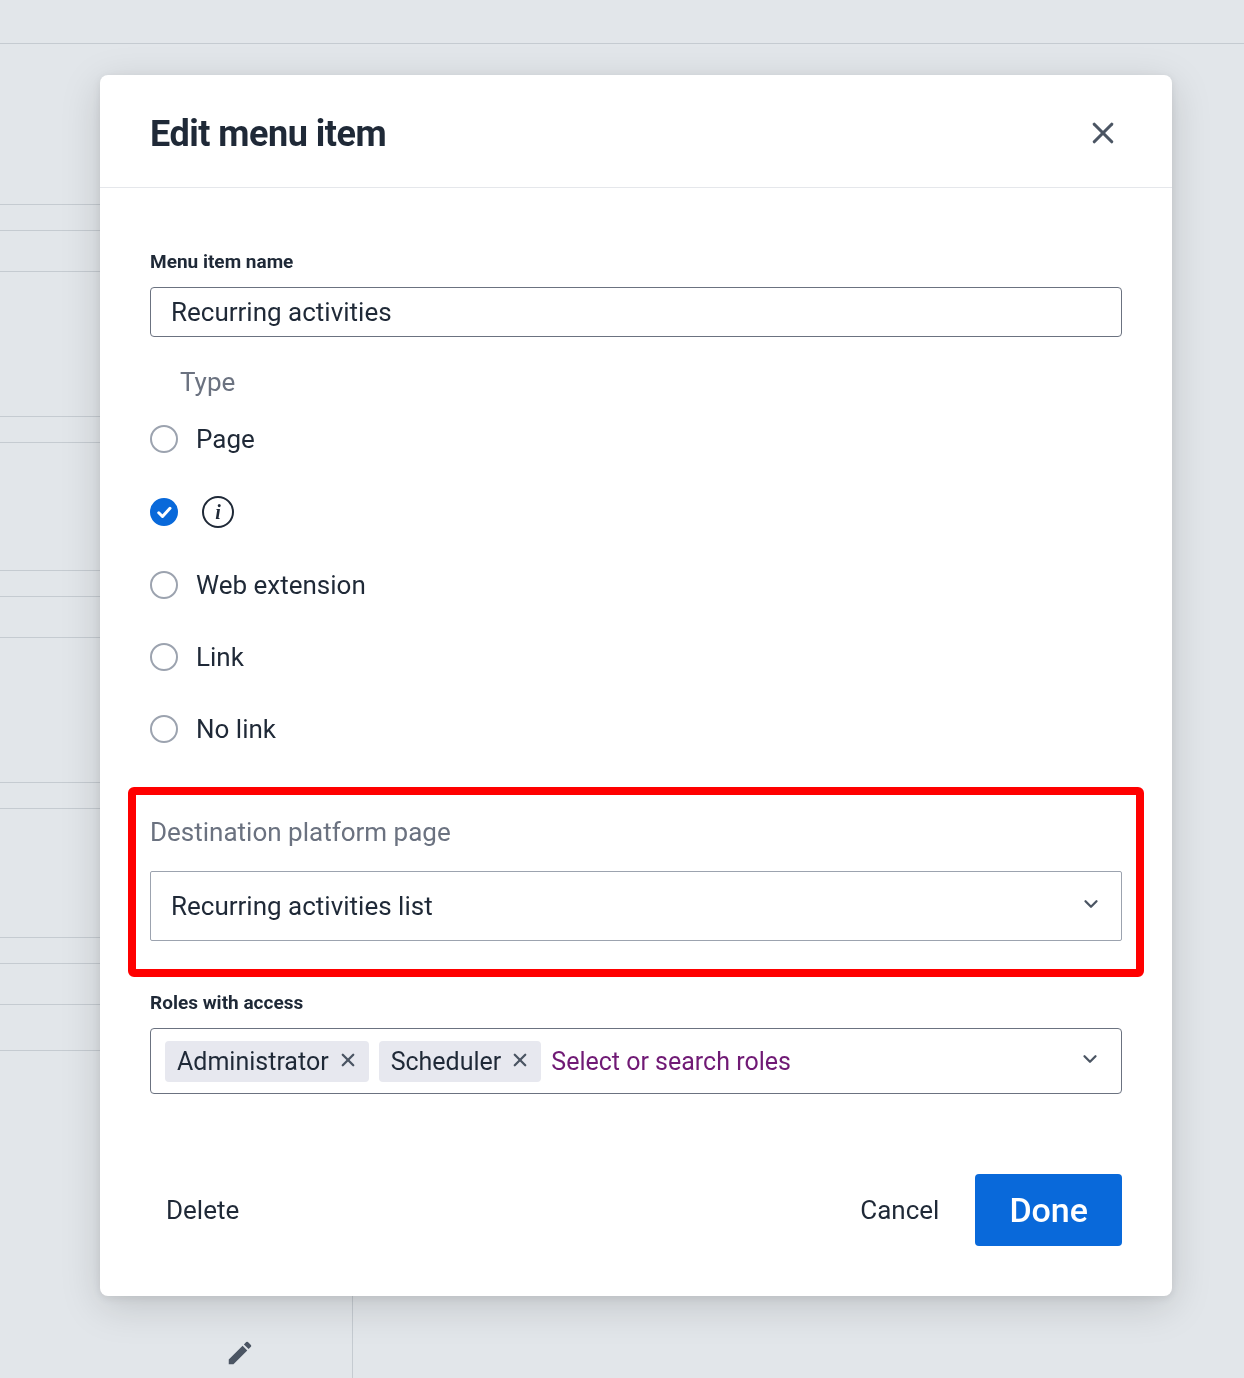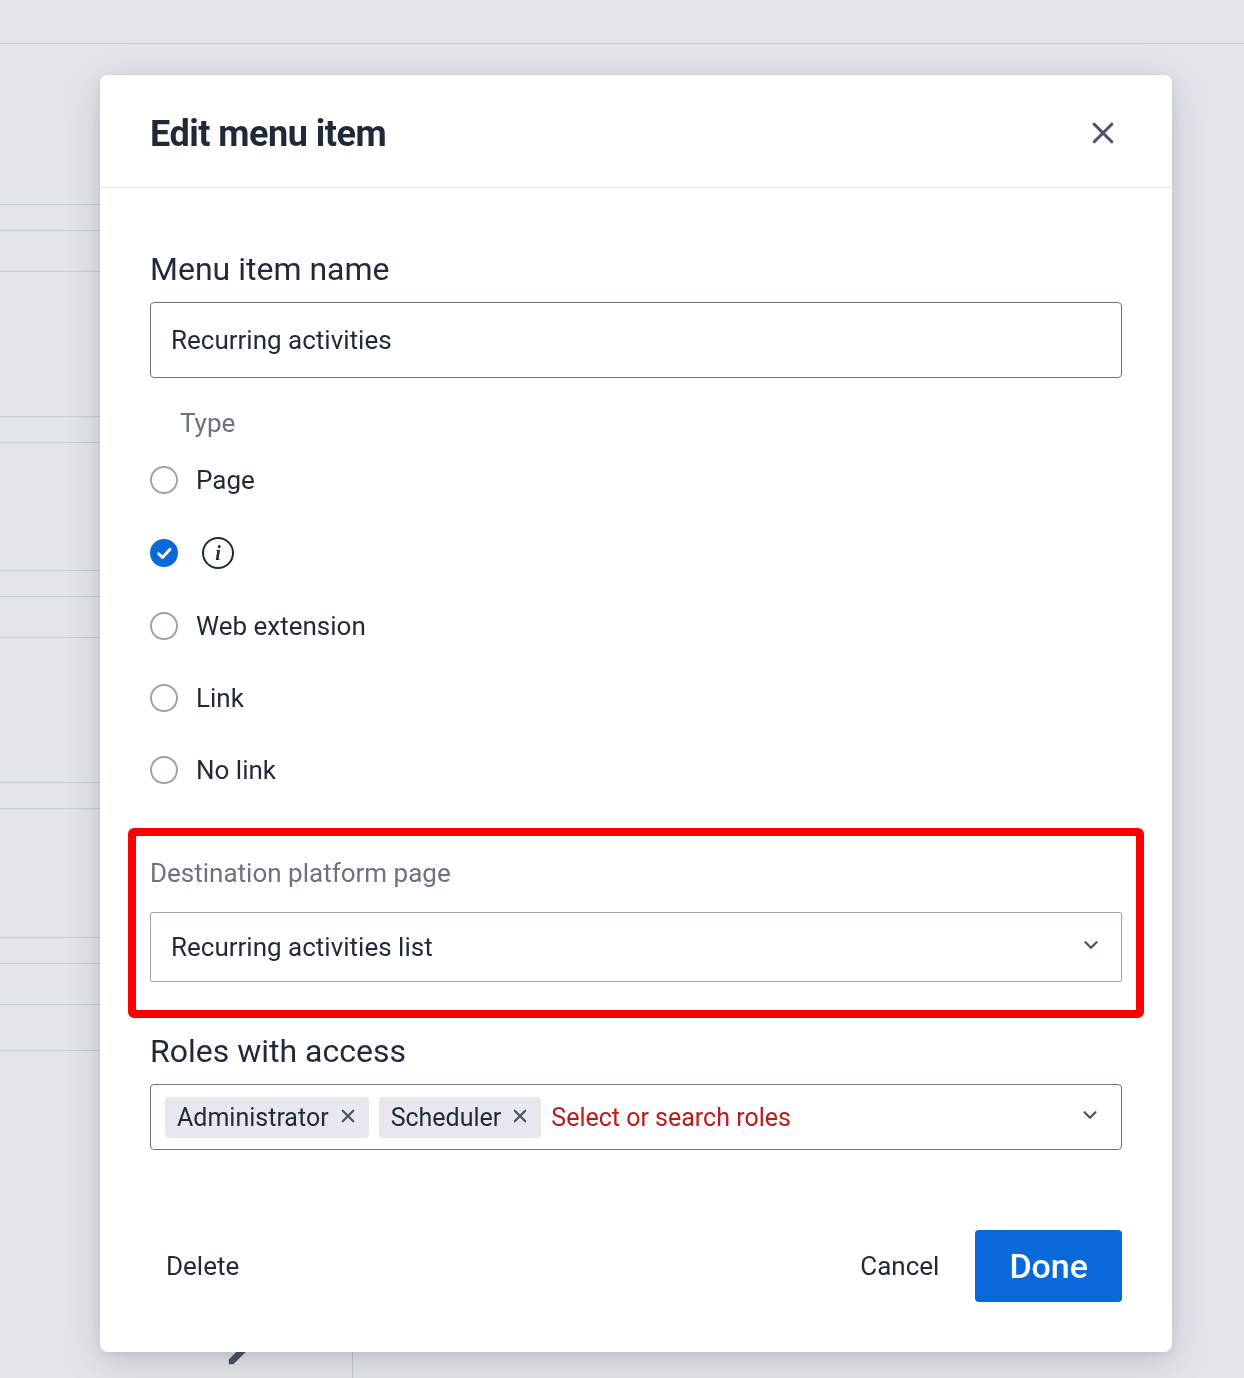--- a/index.html
+++ b/index.html
@@ -85,22 +85,22 @@
     }
     .close-btn svg { width: 30px; height: 30px; }
 
     .modal-body {
       padding: 62px 50px 20px 50px;
     }
 
     .field-group { margin-bottom: 30px; }
 
     .label-bold {
-      font-size: 32px;
-      font-weight: 400;
+      font-size: 19px;
+      font-weight: 700;
       color: #1f2937;
       display: block;
       margin-bottom: 14px;
     }
     .label-light {
       font-size: 26px;
       font-weight: 400;
       color: #6b7280;
       display: block;
       margin-bottom: 14px;
@@ -109,21 +109,21 @@
     .label-light-hl {
       font-size: 26px;
       font-weight: 400;
       color: #6b7280;
       display: block;
       margin-bottom: 24px;
     }
 
     .text-input {
       width: 100%;
-      height: 76px;
+      height: 50px;
       border: 1px solid #6b7280;
       border-radius: 4px;
       padding: 0 20px;
       font-size: 26px;
       color: #1f2937;
       font-family: inherit;
     }
 
     .radio-list {
       display: flex;
@@ -240,21 +240,21 @@
       border: none;
       cursor: pointer;
       color: #4b5563;
       display: flex;
       align-items: center;
       padding: 0;
     }
     .tag-remove svg { width: 18px; height: 18px; stroke-width: 3; }
     .tags-placeholder {
       font-size: 25px;
-      color: #b91c1c;
+      color: #701a75;
     }
     .tags-chevron {
       position: absolute;
       right: 20px;
       top: 50%;
       transform: translateY(-50%);
       color: #4b5563;
       cursor: pointer;
     }
     .tags-chevron svg { width: 22px; height: 22px; }

